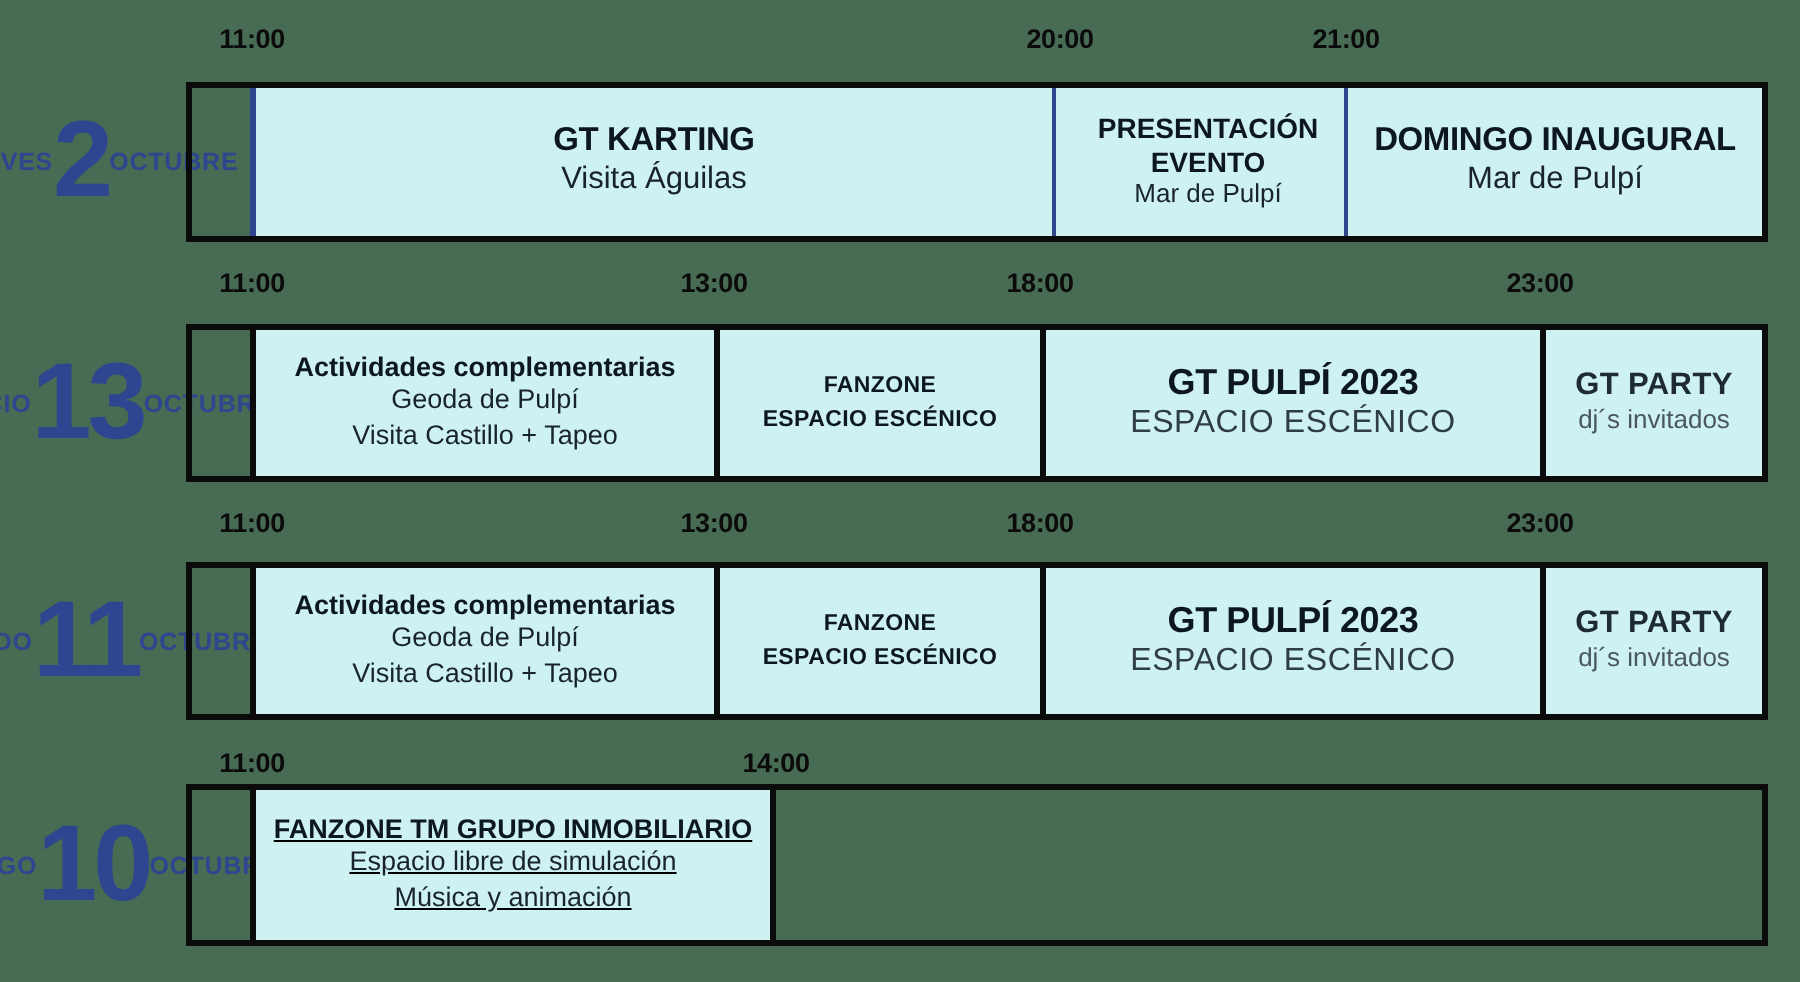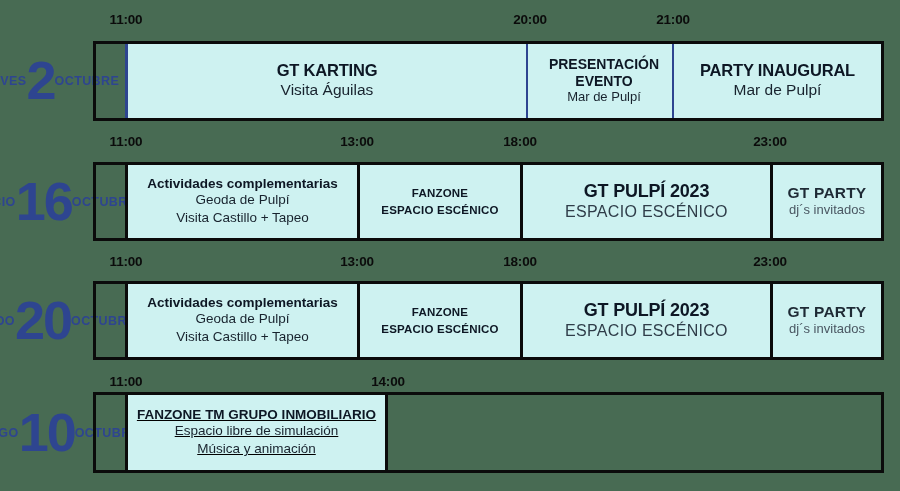--- a/index.html
+++ b/index.html
@@ -61,28 +61,28 @@
   <div class="bar" style="top:41px;height:80px;">
     <div class="block nv3" style="left:29px;width:401px;">
       <div class="t1">GT KARTING</div>
       <div class="s1">Visita Águilas</div>
     </div>
     <div class="block nv2" style="left:430px;width:154px;">
       <div class="t2">PRESENTACIÓN EVENTO</div>
       <div class="s2">Mar de Pulpí</div>
     </div>
     <div class="block nv2" style="left:576px;width:209px;">
-      <div class="t1">PARTY INAUGURAL</div>
+      <div class="t1">DOMINGO INAUGURAL</div>
       <div class="s1">Mar de Pulpí</div>
     </div>
   </div>
 
   <div class="daylabel" style="top:164px;height:75px;">
     <span class="dw">ESPACIO</span>
-    <span class="dn">16</span>
+    <span class="dn">13</span>
     <span class="dm">OCTUBRE</span>
   </div>
   <span class="time" style="left:126px;top:134px;">11:00</span>
   <span class="time" style="left:357px;top:134px;">13:00</span>
   <span class="time" style="left:520px;top:134px;">18:00</span>
   <span class="time" style="left:770px;top:134px;">23:00</span>
   <div class="bar" style="top:162px;height:79px;">
     <div class="block bk3" style="left:29px;width:232px;">
       <div class="t3">Actividades complementarias</div>
       <div class="s3">Geoda de Pulpí</div>
@@ -97,21 +97,21 @@
       <div class="sb">ESPACIO ESCÉNICO</div>
     </div>
     <div class="block bk3" style="left:674px;width:111px;">
       <div class="tp">GT PARTY</div>
       <div class="sp">dj´s invitados</div>
     </div>
   </div>
 
   <div class="daylabel" style="top:283px;height:75px;">
     <span class="dw">SÁBADO</span>
-    <span class="dn">20</span>
+    <span class="dn">11</span>
     <span class="dm">OCTUBRE</span>
   </div>
   <span class="time" style="left:126px;top:254px;">11:00</span>
   <span class="time" style="left:357px;top:254px;">13:00</span>
   <span class="time" style="left:520px;top:254px;">18:00</span>
   <span class="time" style="left:770px;top:254px;">23:00</span>
   <div class="bar" style="top:281px;height:79px;">
     <div class="block bk3" style="left:29px;width:232px;">
       <div class="t3">Actividades complementarias</div>
       <div class="s3">Geoda de Pulpí</div>

